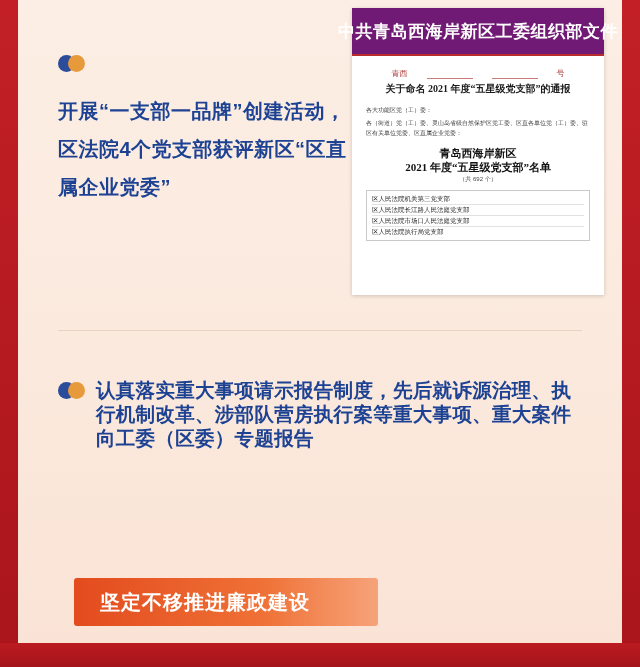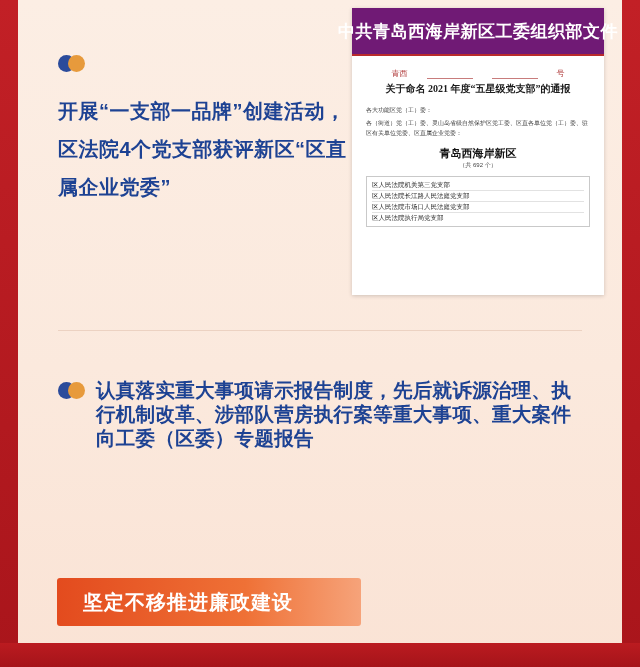--- a/index.html
+++ b/index.html
@@ -183,21 +183,21 @@
     color: #1d4293;
     font-size: 19.5px;
     font-weight: bold;
     line-height: 24px;
     letter-spacing: 0.3px;
   }
 
   
   .banner {
     position: absolute;
-    left: 39px;
+    left: 56px;
     top: 578px;
     width: 304px;
     height: 48px;
     background: linear-gradient(90deg, #e34b1e 0%, #ef7136 62%, #f6a37a 100%);
     border-radius: 3px;
     display: flex;
     align-items: center;
   }
   .banner span {
     color: #fff;
@@ -241,20 +241,21 @@
           <div class="doc-code">
             <span>青西</span>
             <span class="code-line"></span>
             <span class="code-line"></span>
             <span>号</span>
           </div>
           <div class="doc-title" style="margin-top:2px">关于命名 2021 年度“五星级党支部”的通报</div>
           <div class="doc-para">各大功能区党（工）委：</div>
           <div class="doc-para" style="margin-top:3px">各（街道）党（工）委、灵山岛省级自然保护区党工委、区直各单位党（工）委、驻区有关单位党委、区直属企业党委：</div>
           <div class="doc-sub">青岛西海岸新区</div>
+          <div class="doc-sub" style="margin-top:0">2021 年度“五星级党支部”名单</div>
           <div class="doc-count">（共 692 个）</div>
           <div class="doc-list">
             <div>区人民法院机关第三党支部</div>
             <div>区人民法院长江路人民法庭党支部</div>
             <div>区人民法院市场口人民法庭党支部</div>
             <div>区人民法院执行局党支部</div>
           </div>
         </div>
       </div>
     </div>

